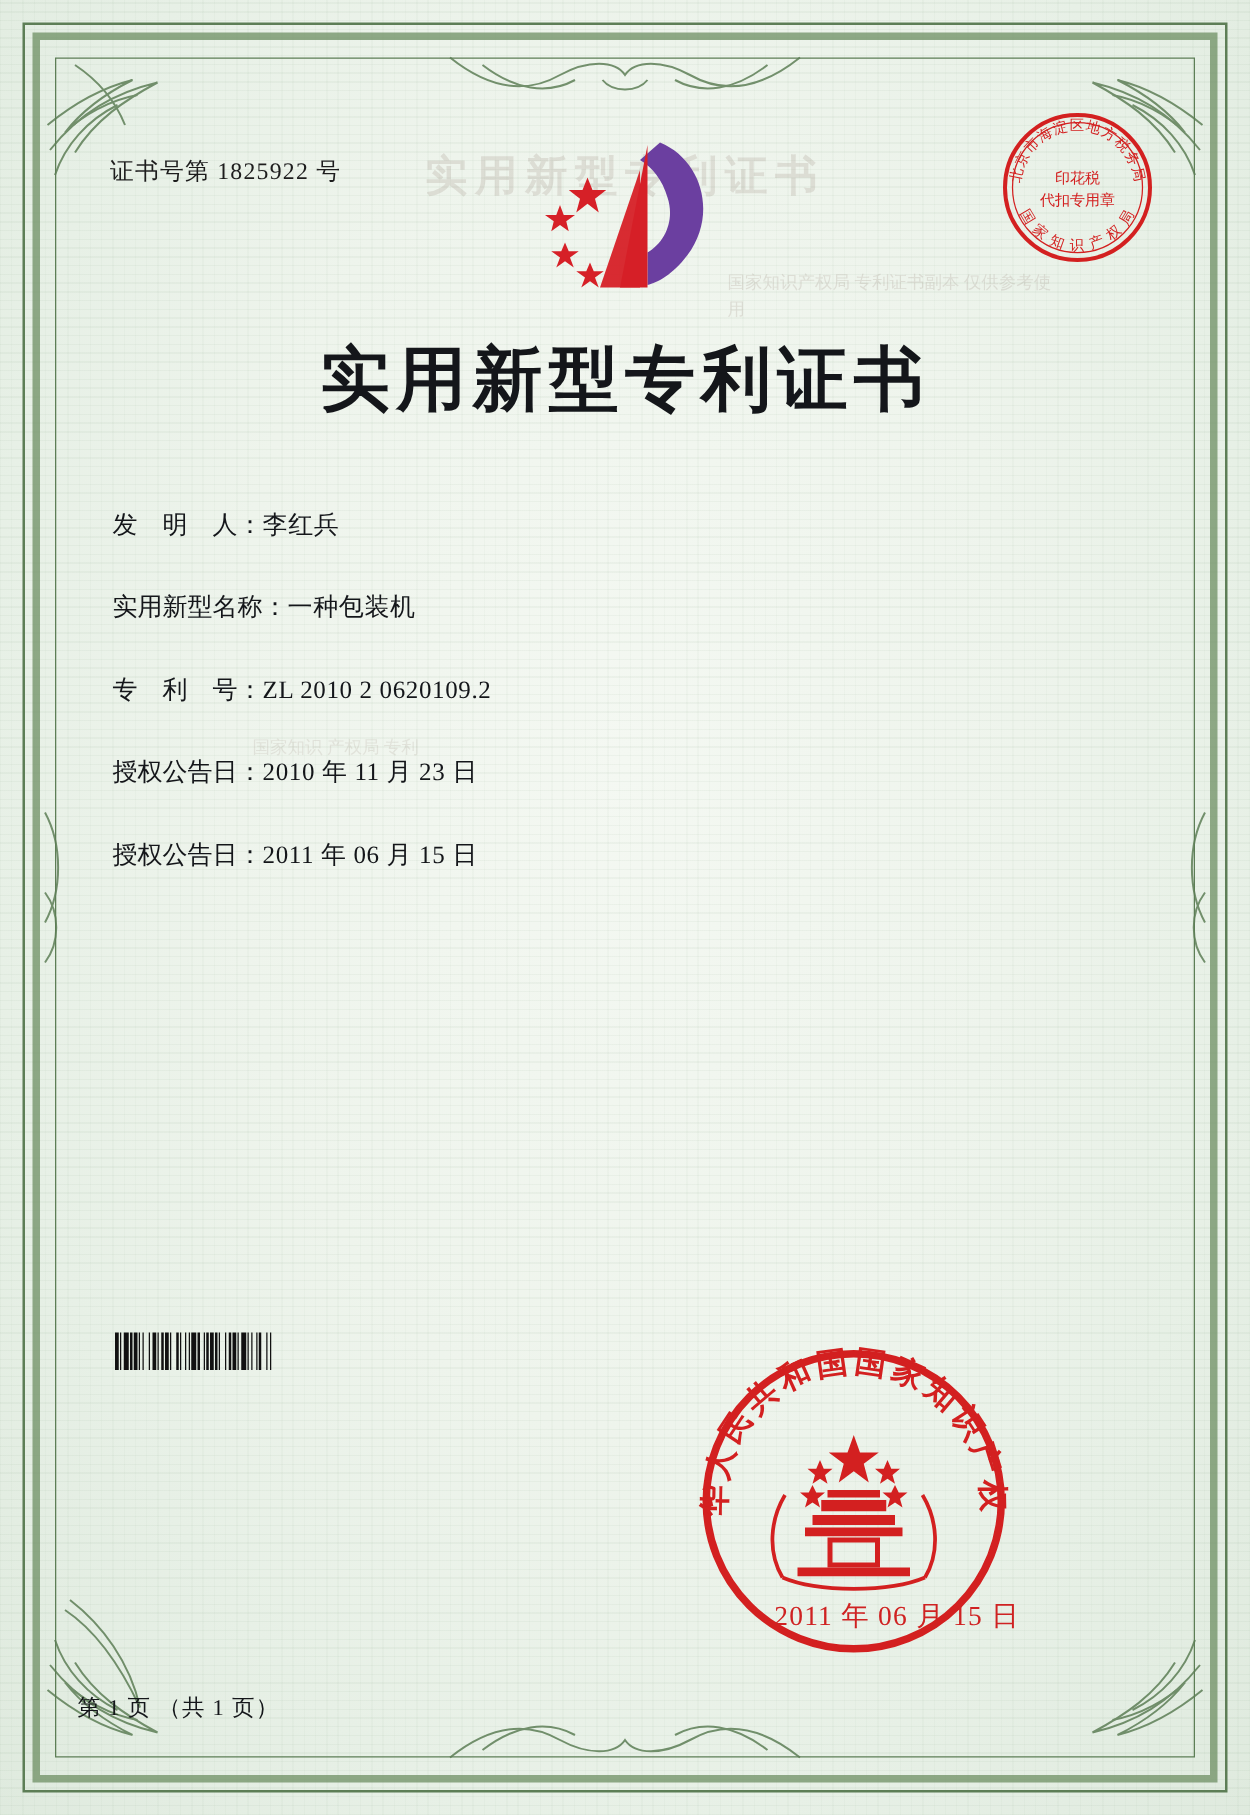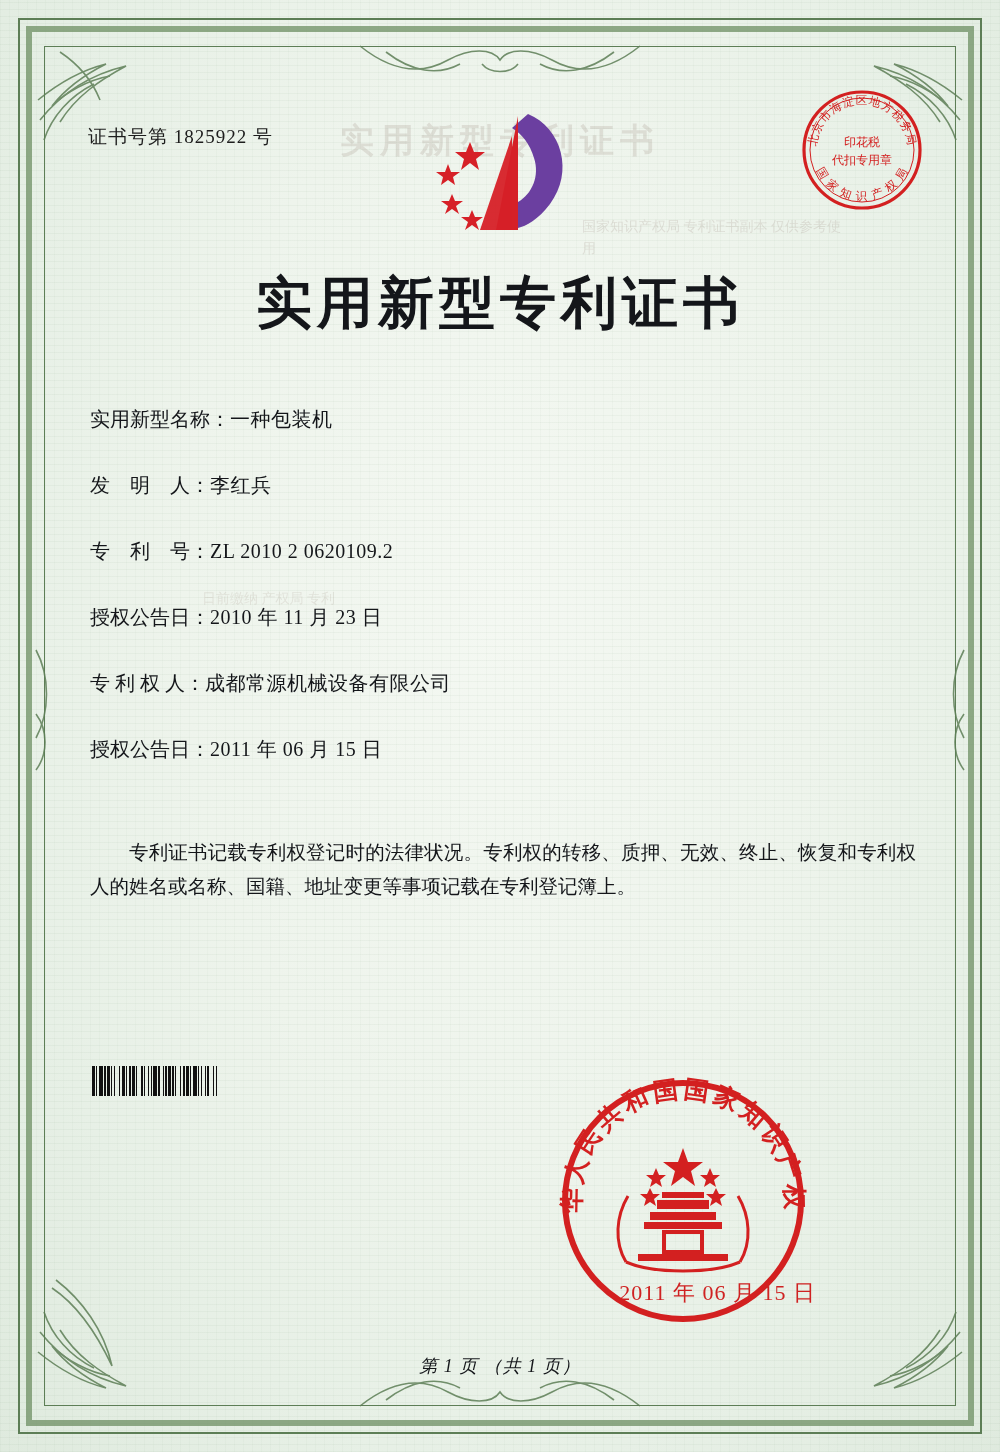--- a/index.html
+++ b/index.html
@@ -229,25 +229,24 @@
     font-size: 22px;
     color: #cf2222;
     letter-spacing: 1px;
     white-space: nowrap;
   }
 
   .page-footer {
     position: absolute;
     left: 0; right: 0;
     bottom: 4px;
-    text-align: center;
+    text-align: left;
     font-size: 18px;
     color: #14161a;
     letter-spacing: 1px;
-    font-style: italic;
   }
 </style>
 </head>
 <body>
 
 <div id="page">
 
   <div class="frame-outer"></div>
   <div class="frame-mid"></div>
   <div class="frame-inner"></div>
@@ -310,21 +309,21 @@
           <polygon points="26,58 29,66 38,66 31,71 33,79 26,74 19,79 21,71 14,66 23,66"></polygon>
           <polygon points="30,88 33,95 41,95 34,100 37,108 30,103 23,108 26,100 19,95 27,95"></polygon>
           <polygon points="50,104 53,111 61,111 54,116 57,124 50,119 43,124 46,116 39,111 47,111"></polygon>
         </g>
       </svg>
     </div>
 
     <div class="watermark-sub">国家知识产权局
 专利证书副本
 仅供参考使用</div>
-    <div class="watermark-sub2">日前缴纳
+    <div class="watermark-sub2">国家知识
 产权局
 专利</div>
 
     <div class="stamp-tax">
       <svg width="132" height="132" viewBox="0 0 132 132">
         <defs>
           <path id="arcTop" d="M 20 66 A 46 46 0 0 1 112 66"></path>
           <path id="arcBottom" d="M 16 66 A 50 50 0 0 0 116 66"></path>
         </defs>
         <circle cx="66" cy="66" r="58" fill="none" stroke="#d32020" stroke-width="3.2"></circle>
@@ -337,41 +336,37 @@
         </text>
         <text x="66" y="62" font-size="12" fill="#d32020" text-anchor="middle" font-family="DejaVu Serif, serif">印花税</text>
         <text x="66" y="80" font-size="12" fill="#d32020" text-anchor="middle" font-family="DejaVu Serif, serif">代扣专用章</text>
       </svg>
     </div>
 
     <div class="main-title">实用新型专利证书</div>
 
     <div class="fields">
       <div class="field-row">
+        <span class="field-label">发　明　人：</span><span class="field-value">李红兵</span>
+      </div>
+      <div class="field-row">
         <span class="field-label">实用新型名称：</span><span class="field-value">一种包装机</span>
-      </div>
-      <div class="field-row">
-        <span class="field-label">发　明　人：</span><span class="field-value">李红兵</span>
       </div>
       <div class="field-row">
         <span class="field-label">专　利　号：</span><span class="field-value">ZL 2010 2 0620109.2</span>
       </div>
       <div class="field-row">
         <span class="field-label">授权公告日：</span><span class="field-value">2010 年 11 月 23 日</span>
       </div>
       <div class="field-row">
-        <span class="field-label">专 利 权 人：</span><span class="field-value">成都常源机械设备有限公司</span>
-      </div>
-      <div class="field-row">
         <span class="field-label">授权公告日：</span><span class="field-value">2011 年 06 月 15 日</span>
       </div>
     </div>
 
     <div class="paras">
-      <p class="para">专利证书记载专利权登记时的法律状况。专利权的转移、质押、无效、终止、恢复和专利权人的姓名或名称、国籍、地址变更等事项记载在专利登记簿上。</p>
     </div>
 
     <div class="barcode" id="barcode">
         <i style="width: 3px; background: rgb(17, 17, 17);"></i>
         <i style="width: 1px; background: transparent;"></i>
         <i style="width: 1px; background: rgb(17, 17, 17);"></i>
         <i style="width: 2px; background: transparent;"></i>
         <i style="width: 4px; background: rgb(17, 17, 17);"></i>
         <i style="width: 1px; background: transparent;"></i>
         <i style="width: 2px; background: rgb(17, 17, 17);"></i>

